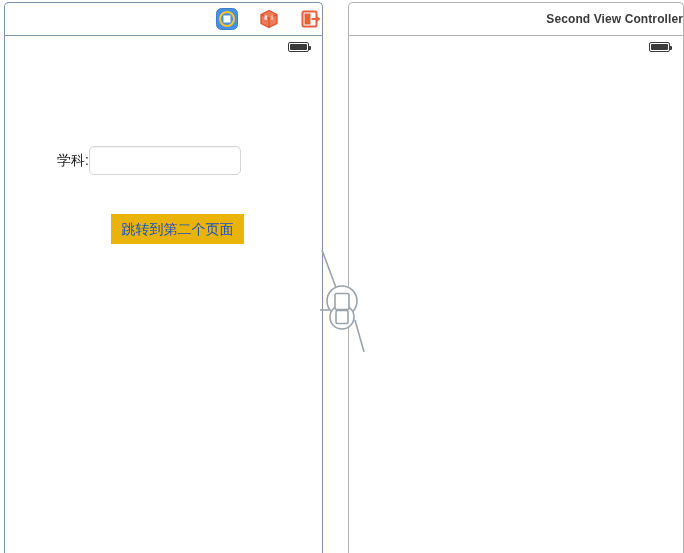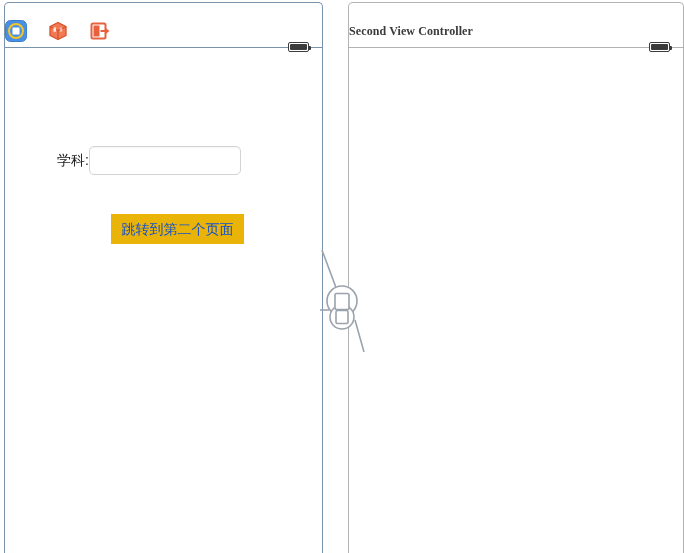--- a/index.html
+++ b/index.html
@@ -38,28 +38,27 @@
     height: 551px;
     border: 1px solid #b2b2b2;
     border-bottom: none;
     border-radius: 5px 5px 0 0;
   }
 
   
   .scene-bar {
     position: absolute;
     left: 0;
-    top: 12px;
+    top: 0;
     right: 0;
     height: 33px;
     box-sizing: border-box;
     display: flex;
     align-items: center;
-    justify-content: flex-start;
-    font-family: Liberation Serif, serif;
+    justify-content: flex-end;
   }
   .scene-left .scene-bar { border-bottom: 1px solid #7a93ad; }
   .scene-right .scene-bar { border-bottom: 1px solid #b2b2b2; }
 
   .scene-title {
     font-size: 12px;
     font-weight: bold;
     color: #3a3a3a;
     letter-spacing: 0.1px;
     white-space: nowrap;

